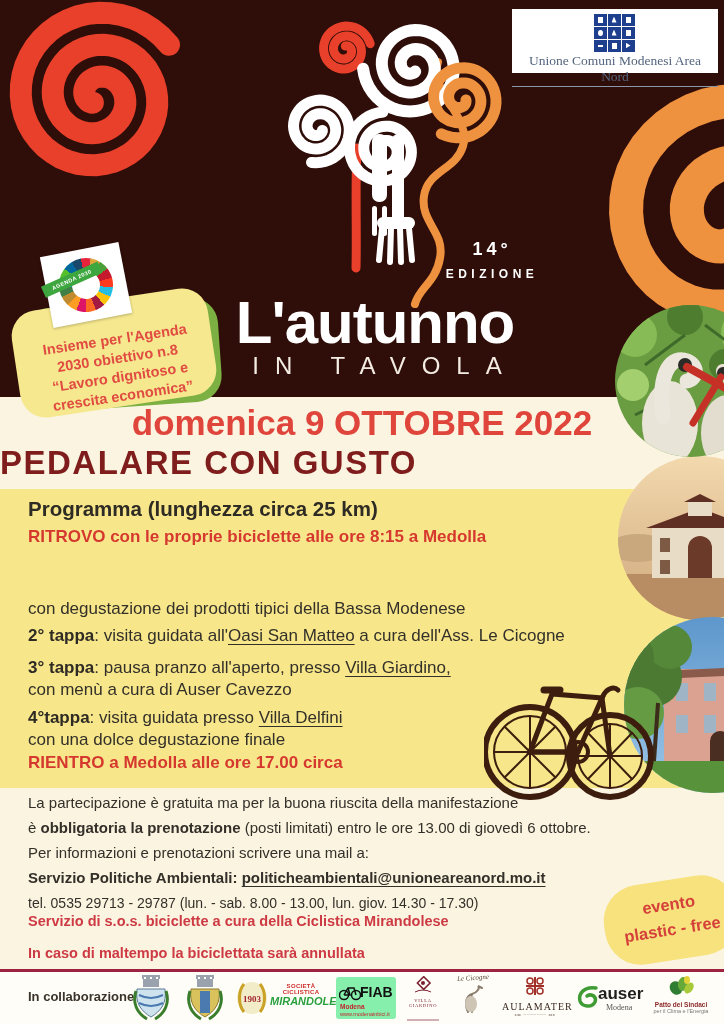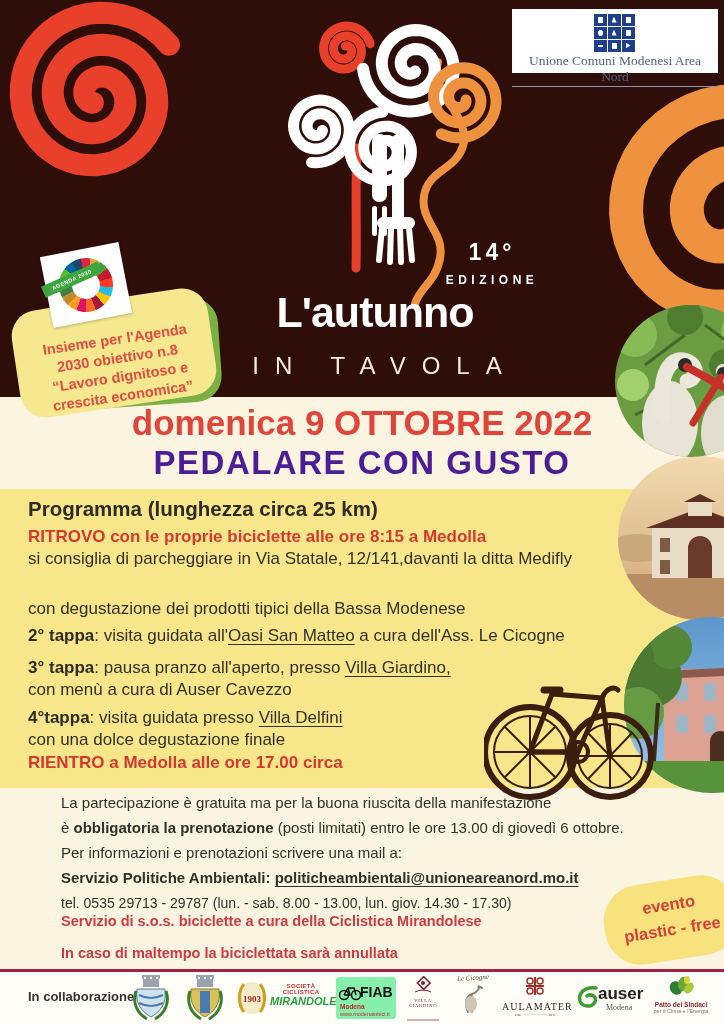--- a/index.html
+++ b/index.html
@@ -20,54 +20,54 @@
   .org-cell::after{content:"";position:absolute;left:4px;top:3px;width:5px;height:6px;background:#fff;}
   .org-cell:nth-child(2)::after{clip-path:polygon(50% 0,100% 100%,0 100%);}
   .org-cell:nth-child(4)::after{border-radius:50%;}
   .org-cell:nth-child(5)::after{clip-path:polygon(50% 0,100% 100%,0 100%);}
   .org-cell:nth-child(7)::after{width:5px;height:2px;top:5px;}
   .org-cell:nth-child(9)::after{clip-path:polygon(0 0,100% 50%,0 100%);}
   .org-name{font-family:"Liberation Serif","DejaVu Serif",serif;font-size:13.5px;color:#54657f;
     border-bottom:1px solid #8a97ab;display:inline-block;padding:0 2px 1px 2px;}
   
   .edition{left:428px;top:239px;width:128px;text-align:center;color:#fff;z-index:7;}
-  .edition .num{font-size:23px;font-weight:700;letter-spacing:4px;}
+  .edition .num{font-size:18px;font-weight:700;letter-spacing:4px;}
   .edition .word{font-size:12px;font-weight:700;letter-spacing:4.5px;margin-top:7px;}
   .main-title{left:187px;top:288px;width:376px;text-align:center;color:#fff;
-    font-size:43px;font-weight:700;letter-spacing:-1px;z-index:7;}
+    font-size:60px;font-weight:700;letter-spacing:-1px;z-index:7;}
   .sub-title{left:202px;top:352px;width:346px;text-align:center;color:#f3ece2;
     font-size:24px;font-weight:400;letter-spacing:16px;padding-left:10px;z-index:7;}
   
   .badge-green{left:26px;top:303px;width:194px;height:104px;background:#7cb043;border-radius:26px;transform:rotate(-4deg);z-index:3;}
   .badge-yellow{left:15px;top:299px;width:198px;height:108px;background:#f6e88e;border-radius:26px;transform:rotate(-8.5deg);z-index:3;}
   .badge-white{left:46px;top:249px;width:80px;height:72px;background:#fff;transform:rotate(-11deg);z-index:4;
     box-shadow:0 1px 3px rgba(0,0,0,.25);}
   .sdg-wheel{position:absolute;left:13px;top:9px;width:54px;height:54px;border-radius:50%;
     background:conic-gradient(#e5243b 0 21deg,#dda63a 21deg 42deg,#4c9f38 42deg 63deg,#c5192d 63deg 85deg,
     #ff3a21 85deg 106deg,#26bde2 106deg 127deg,#fcc30b 127deg 148deg,#a21942 148deg 169deg,#fd6925 169deg 191deg,
     #dd1367 191deg 212deg,#fd9d24 212deg 233deg,#bf8b2e 233deg 254deg,#3f7e44 254deg 275deg,#0a97d9 275deg 296deg,
     #56c02b 296deg 318deg,#00689d 318deg 339deg,#19486a 339deg 360deg);}
   .sdg-wheel::after{content:"";position:absolute;left:13px;top:13px;width:28px;height:28px;border-radius:50%;background:#fff;}
   .sdg-banner{position:absolute;left:-4px;top:22px;width:62px;height:12px;background:#3da63f;transform:rotate(-13deg);
     color:#fff;font-size:5.5px;font-weight:700;text-align:center;line-height:12px;letter-spacing:.5px;z-index:2;}
   .badge-text{left:28px;top:330px;width:182px;transform:rotate(-8.5deg);color:#e04b42;font-weight:700;
     font-size:14.5px;line-height:19px;text-align:center;z-index:5;}
   
   .date-line{left:0;top:403px;width:724px;text-align:center;color:#e0453c;font-size:35px;font-weight:700;z-index:6;}
-  .event-line{left:0;top:444px;width:724px;text-align:center;color:#4c1d95;font-size:33px;font-weight:700;letter-spacing:1.5px;z-index:6;}
+  .event-line{left:0;top:444px;width:724px;text-align:left;color:#7f1d1d;font-size:33px;font-weight:700;letter-spacing:1.5px;z-index:6;}
   
   .prog{left:28px;top:489px;width:640px;height:299px;z-index:6;font-size:17px;color:#33302a;}
   .prog div{position:absolute;white-space:nowrap;}
   .prog b{color:#2e2a24;}
   .p-heading{top:8px;font-size:20.5px;font-weight:700;color:#2e2a24;}
   .p-red{color:#d5382f;font-weight:700;}
   .u{text-decoration:underline;text-underline-offset:3px;}
   
   .info{left:28px;top:788px;width:660px;height:181px;z-index:6;font-size:15px;color:#33302a;}
-  .info div{position:absolute;white-space:nowrap;margin-left:33px;}
+  .info div{position:absolute;white-space:nowrap;}
   .i-red{color:#cd3a44;font-weight:700;font-size:14.5px;}
   .email{color:#33302a;}
   
   .plastic{left:604px;top:880px;width:134px;height:80px;background:#f7e27d;border-radius:36px;
     transform:rotate(-9deg);z-index:7;text-align:center;color:#d4403a;font-weight:700;font-size:16.5px;}
   .plastic .l1{margin-top:15px;}
   .plastic .l2{margin-top:6px;}
   
   .circ{border-radius:50%;overflow:hidden;z-index:4;}
   .stork-circ{left:615px;top:305px;width:152px;height:152px;z-index:5;}
@@ -260,21 +260,20 @@
       </g>
     </svg>
   </div>
 
   <div class="abs date-line">domenica 9 OTTOBRE 2022</div>
   <div class="abs event-line">PEDALARE CON GUSTO</div>
 
   <div class="abs prog">
     <div class="p-heading" style="top:8px">Programma (lunghezza circa 25 km)</div>
     <div class="p-red" style="top:38px">RITROVO con le proprie biciclette alle ore 8:15 a Medolla</div>
-    <div style="top:60px">si consiglia di parcheggiare in Via Statale, 12/141,davanti la ditta Medifly</div>
 
     <div style="top:110px">con degustazione dei prodotti tipici della Bassa Modenese</div>
 
     <div style="top:137px"><b>2° tappa</b><span>: visita guidata all'</span><span class="u">Oasi San Matteo</span><span> a cura dell'Ass. Le Cicogne</span></div>
 
     <div style="top:169px"><b>3° tappa</b><span>: pausa pranzo all'aperto, presso </span><span class="u">Villa Giardino,</span><span></span></div>
     <div style="top:191px">con menù a cura di Auser Cavezzo</div>
 
     <div style="top:219px"><b>4°tappa</b><span>: visita guidata presso </span><span class="u">Villa Delfini </span><span></span></div>
     <div style="top:241px">con una dolce degustazione finale</div>

